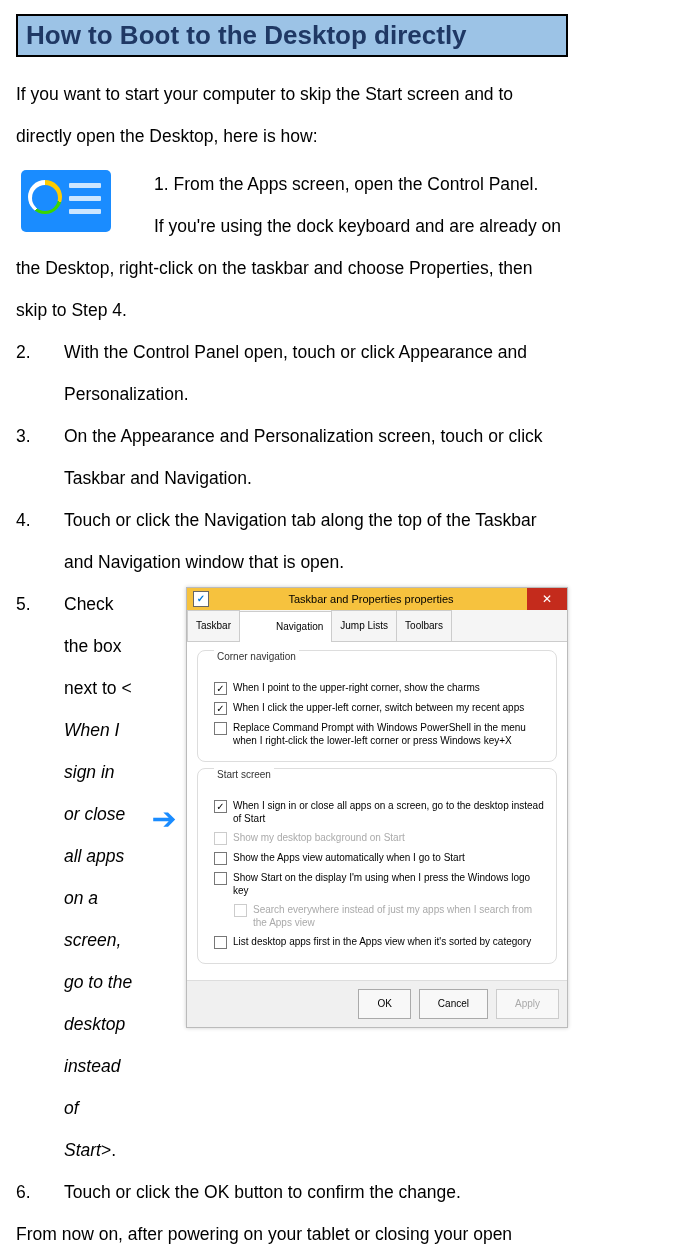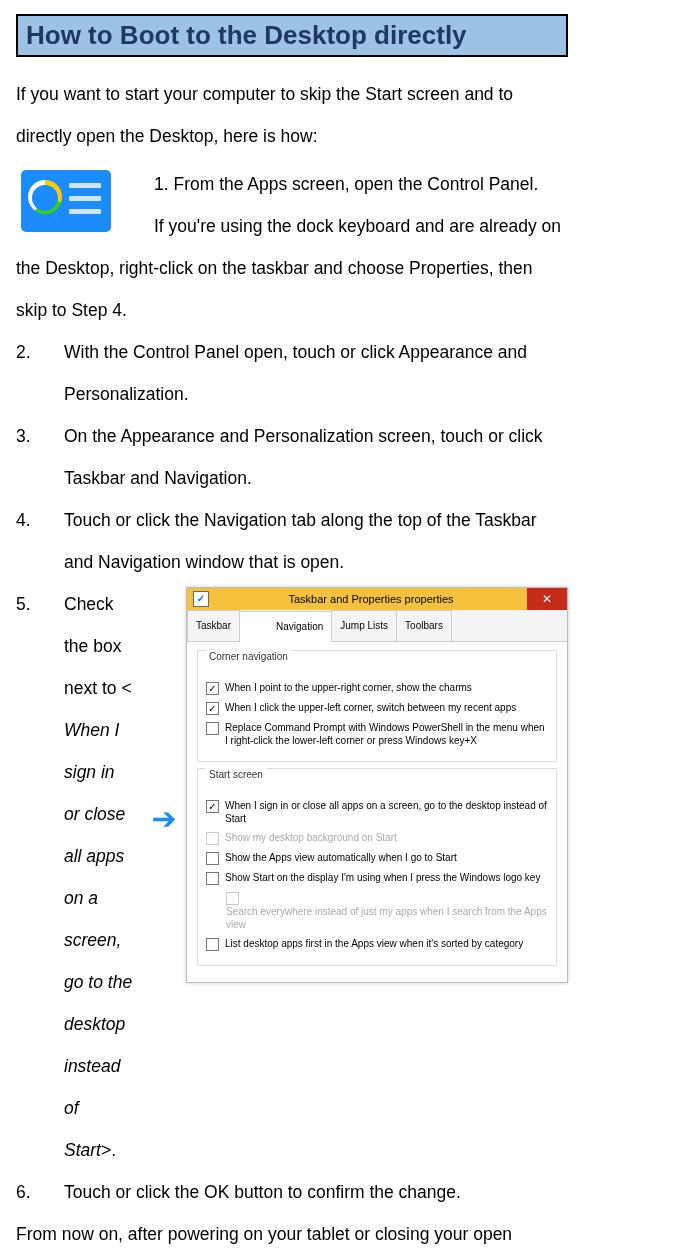--- a/index.html
+++ b/index.html
@@ -141,22 +141,22 @@
     position:relative;
     top:1px;
     padding-left:36px;
   }
   .dlg-body {
     padding:8px 10px 10px 10px;
     background:#fff;
   }
   .group {
     border:1px solid #ddd;
-    border-radius:2px;
-    padding:6px 8px 8px 8px;
+    border-radius:8px;
+    padding:6px 8px 8px 16px;
     margin-bottom:6px;
     position:relative;
   }
   .group .legend {
     position:relative;
     top:-12px;
     background:#fff;
     padding:0 3px;
     font-size:10px;
     color:#333;
@@ -167,21 +167,21 @@
     align-items:flex-start;
     margin-bottom:6px;
     line-height:1.3;
   }
   .chk-row .box {
     width:11px;height:11px;border:1px solid #777;margin-right:6px;flex:none;margin-top:1px;
     display:flex;align-items:center;justify-content:center;font-size:10px;color:#000;
   }
   .chk-row.disabled .box { border-color:#ccc; }
   .chk-row.disabled { color:#aaa; }
-  .chk-row.indent { margin-left:20px;flex-direction:column; }
+  .chk-row.indent { margin-left:20px; }
   .dlg-buttons {
     background:#f0f0f0;
     padding:8px;
     display:flex;
     justify-content:flex-end;
     gap:8px;
     border-top:1px solid #ddd;
   }
   .dlg-btn {
     border:1px solid #aaa;
@@ -301,20 +301,25 @@
             <div class="chk-row disabled indent">
                 <div class="box"></div>
                 <div>Search everywhere instead of just my apps when I search from the Apps view</div>
               </div>
             <div class="chk-row">
                 <div class="box"></div>
                 <div>List desktop apps first in the Apps view when it's sorted by category</div>
               </div>
           </div>
         </div>
+        <div class="dlg-buttons">
+          <div class="dlg-btn">OK</div>
+          <div class="dlg-btn">Cancel</div>
+          <div class="dlg-btn disabled">Apply</div>
+        </div>
       </div>
     </div>
 
     <div class="left-steps">
       <div class="step">
         <div class="num">5.</div>
         <div class="txt">
           <span>Check the box next to &lt; </span><span class="ital">When I sign in or close all apps on a screen, go to the desktop instead of Start</span><span>&gt;.</span>
         </div>
       </div>

